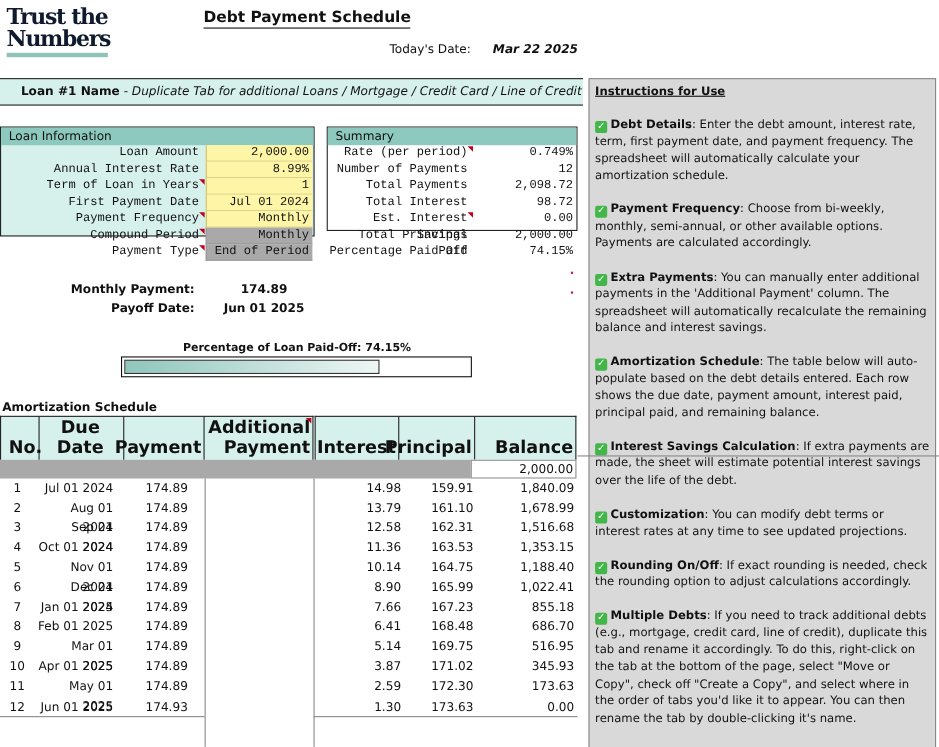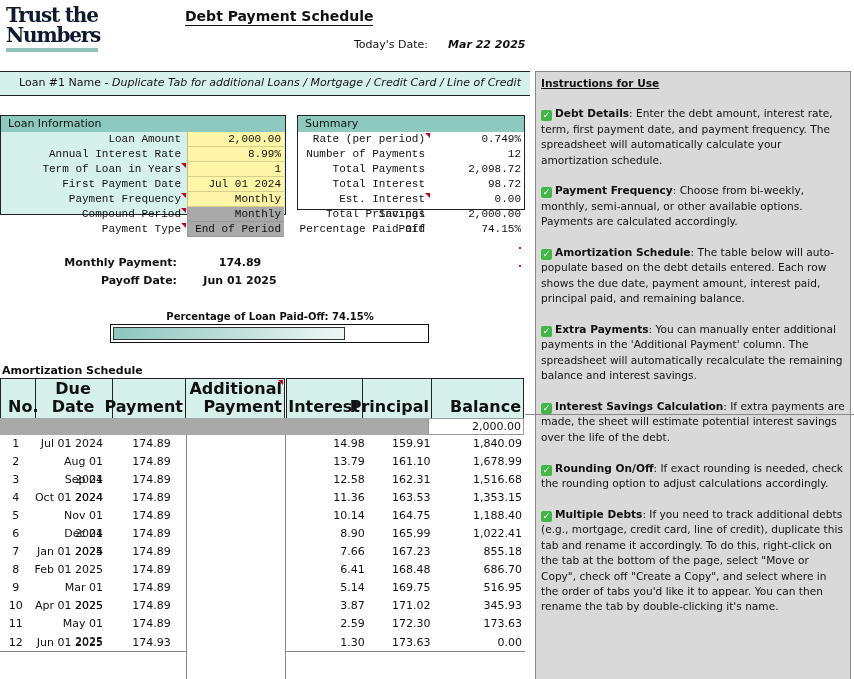--- a/index.html
+++ b/index.html
@@ -11,21 +11,21 @@
     .abs { position: absolute; }
     
     #logo { left: 6px; top: 5px; width: 96px; font-family: "DejaVu Serif", serif; font-weight: bold; color: #0f1a2e; font-size: 20px; line-height: 20px; letter-spacing: -1.2px; }
     #logo .underline { height: 4px; background: #8fc3ba; margin-top: 3px; width: 92px; }
     #title { left: 185px; top: 8px; font-size: 14px; font-weight: bold; border-bottom: 1.5px solid #111; padding-bottom: 1px; }
     #today { left: 354px; top: 38px; font-size: 11px; }
     #today b { margin-left: 20px; font-style: italic; }
 
     
     #banner { left: 0; top: 71px; width: 530px; height: 25px; background: #d6f1ec; border-top: 1.5px solid #222; border-bottom: 1.5px solid #222; font-size: 11px; line-height: 22px; padding-left: 19px; }
-    #banner b { font-weight: normal; }
+    #banner b { font-weight: bold; }
     #banner i { font-style: italic; }
 
     
     .box { border: 1.5px solid #222; background: #d6f1ec; }
     .box .hdr { background: #8ec9bf; height: 16px; line-height: 16px; padding-left: 7px; font-size: 11px; }
     .box .row { height: 15px; line-height: 15px; display: flex; font-size: 11px; font-family: Liberation Mono, monospace; }
     #loaninfo { left: 0; top: 115px; width: 286px; height: 100px; }
     #loaninfo .lbl { width: 186px; text-align: right; padding-right: 6px; position: relative; }
     #loaninfo .val { width: 97px; text-align: right; padding-right: 3px; background: #fef6a6; border-left: 1px solid #cbbf70; border-bottom: 1px solid #d9cf88; }
     #loaninfo .val.gray { background: #a9a9a9; border-color: #999; }
@@ -336,20 +336,21 @@
 <div id="vl-1" class="abs vline"></div>
 <div id="vl-2" class="abs vline"></div>
 <div id="hl-left" class="abs hline"></div>
 <div id="hl-right" class="abs hline"></div>
 
 <div id="instructions" class="abs">
   <div class="ititle">Instructions for Use</div>
   <div id="instr-items">
       <div class="para"><span class="check">✓</span><b>Debt Details</b><span>: Enter the debt amount, interest rate, term, first payment date, and payment frequency. The spreadsheet will automatically calculate your amortization schedule.</span></div>
       <div class="para"><span class="check">✓</span><b>Payment Frequency</b><span>: Choose from bi-weekly, monthly, semi-annual, or other available options. Payments are calculated accordingly.</span></div>
+      <div class="para"><span class="check">✓</span><b>Extra Payments</b><span>: You can manually enter additional payments in the 'Additional Payment' column. The spreadsheet will automatically recalculate the remaining balance and interest savings.</span></div>
       <div class="para"><span class="check">✓</span><b>Amortization Schedule</b><span>: The table below will auto-populate based on the debt details entered. Each row shows the due date, payment amount, interest paid, principal paid, and remaining balance.</span></div>
-      <div class="para"><span class="check">✓</span><b>Extra Payments</b><span>: You can manually enter additional payments in the 'Additional Payment' column. The spreadsheet will automatically recalculate the remaining balance and interest savings.</span></div>
       <div class="para"><span class="check">✓</span><b>Interest Savings Calculation</b><span>: If extra payments are made, the sheet will estimate potential interest savings over the life of the debt.</span></div>
+      <div class="para"><span class="check">✓</span><b>Customization</b><span>: You can modify debt terms or interest rates at any time to see updated projections.</span></div>
       <div class="para"><span class="check">✓</span><b>Rounding On/Off</b><span>: If exact rounding is needed, check the rounding option to adjust calculations accordingly.</span></div>
       <div class="para"><span class="check">✓</span><b>Multiple Debts</b><span>: If you need to track additional debts (e.g., mortgage, credit card, line of credit), duplicate this tab and rename it accordingly. To do this, right-click on the tab at the bottom of the page, select "Move or Copy", check off "Create a Copy", and select where in the order of tabs you'd like it to appear. You can then rename the tab by double-clicking it's name.</span></div>
     </div>
 </div>
 <div id="gridline" class="abs"></div>
 
 </body></html>

